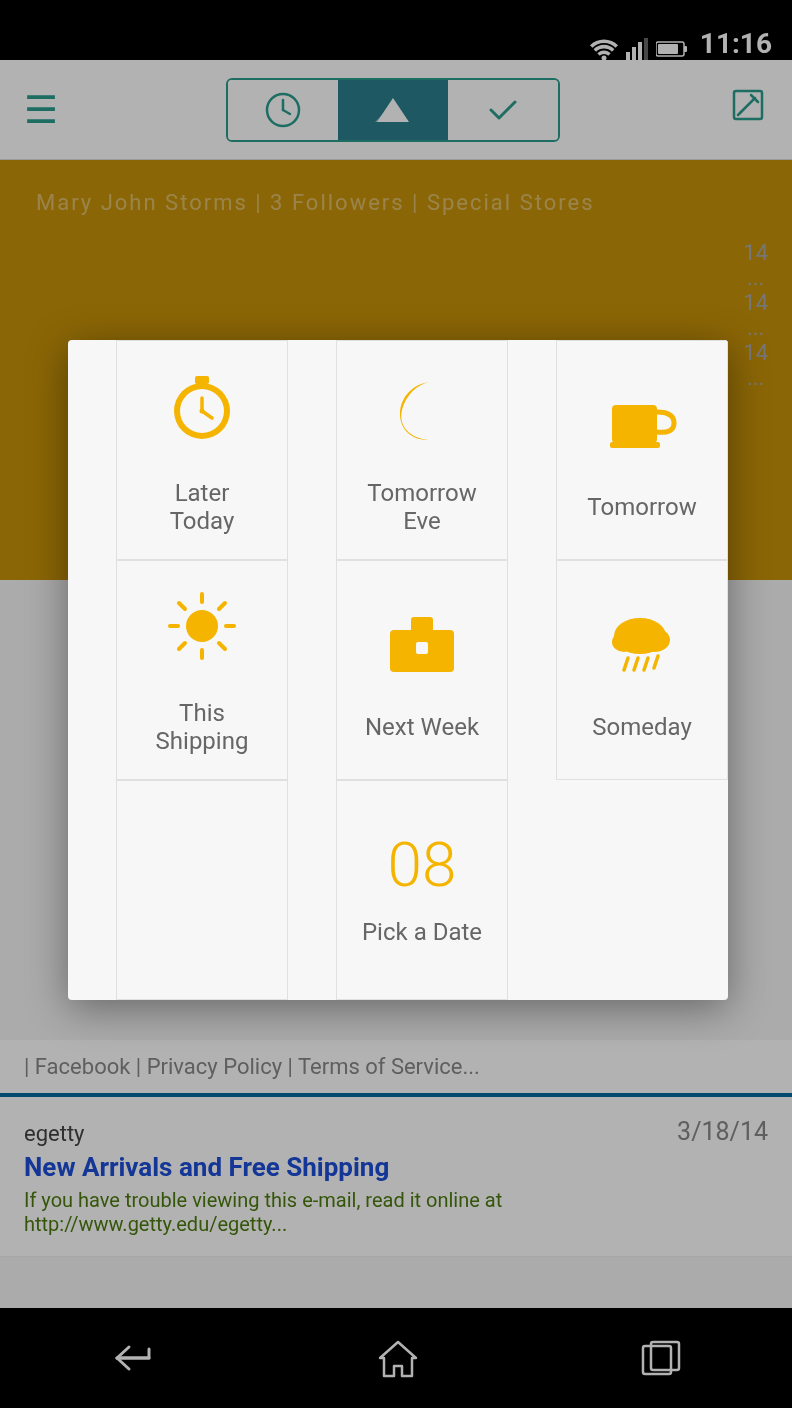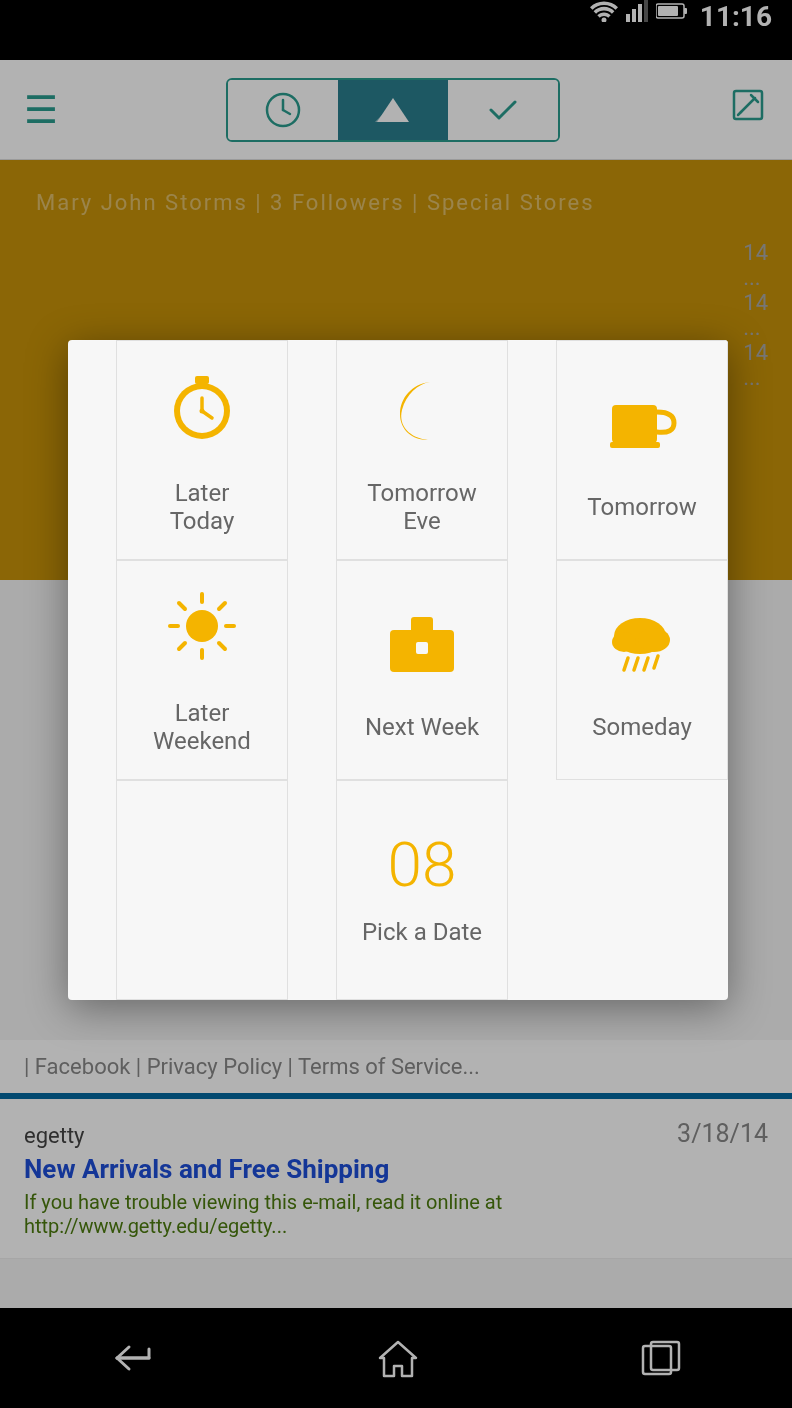--- a/index.html
+++ b/index.html
@@ -11,21 +11,21 @@
       overflow: hidden;
       position: relative;
     }
 
     
     .status-bar {
       width: 100%;
       height: 60px;
       background: #000;
       display: flex;
-      align-items: flex-start;
+      align-items: flex-end;
       justify-content: flex-end;
       padding: 0 20px;
       gap: 12px;
     }
     .status-bar .time {
       color: #fff;
       font-size: 28px;
       font-weight: bold;
     }
     .status-icons {
@@ -164,21 +164,21 @@
       position: absolute;
       top: 1040px;
       left: 0;
       width: 100%;
       background: #fff;
     }
     .footer-links {
       padding: 14px 24px;
       color: #888;
       font-size: 22px;
-      border-bottom: 6px solid #0369a1;
+      border-bottom: 4px solid #0369a1;
     }
     .email-item {
       padding: 20px 24px;
       border-bottom: 1px solid #eee;
       background: #fff;
     }
     .email-meta {
       display: flex;
       justify-content: space-between;
       margin-bottom: 6px;
@@ -286,21 +286,21 @@
       <line x1="13" y1="27" x2="27" y2="13"></line>
       <polyline points="23,10 30,17"></polyline>
       <polyline points="10,30 13,27"></polyline>
     </svg>
   </span>
 </div>
 
 <div class="bg-content">
   <div class="bg-text">Mary John Storms  |  3 Followers  |  Special Stores</div>
 
-  <div style="position:absolute;right:24px;top:80px;color:#aaa;font-size:22px;text-align:left;">
+  <div style="position:absolute;right:24px;top:80px;color:#aaa;font-size:22px;text-align:center;">
     14<br>...<br>14<br>...<br>14<br>...
   </div>
 </div>
 
 <div class="overlay"></div>
 
 <div class="dialog">
   <div class="dialog-grid">
 
     <div class="grid-cell">
@@ -350,21 +350,21 @@
           <line x1="40" y1="8" x2="40" y2="16" stroke="#f4b400" stroke-width="4" stroke-linecap="round"></line>
           <line x1="40" y1="64" x2="40" y2="72" stroke="#f4b400" stroke-width="4" stroke-linecap="round"></line>
           <line x1="8" y1="40" x2="16" y2="40" stroke="#f4b400" stroke-width="4" stroke-linecap="round"></line>
           <line x1="64" y1="40" x2="72" y2="40" stroke="#f4b400" stroke-width="4" stroke-linecap="round"></line>
           <line x1="17" y1="17" x2="23" y2="23" stroke="#f4b400" stroke-width="4" stroke-linecap="round"></line>
           <line x1="57" y1="57" x2="63" y2="63" stroke="#f4b400" stroke-width="4" stroke-linecap="round"></line>
           <line x1="63" y1="17" x2="57" y2="23" stroke="#f4b400" stroke-width="4" stroke-linecap="round"></line>
           <line x1="17" y1="63" x2="23" y2="57" stroke="#f4b400" stroke-width="4" stroke-linecap="round"></line>
         </svg>
       </div>
-      <span class="cell-label">Later Weekend</span>
+      <span class="cell-label">This Shipping</span>
     </div>
 
     <div class="grid-cell">
       <div class="cell-icon">
         <svg viewBox="0 0 80 80" fill="#f4b400">
 
           <rect x="8" y="30" width="64" height="42" rx="4"></rect>
           <path d="M28 30 L28 20 Q28 16 32 16 L48 16 Q52 16 52 20 L52 30" fill="#f4b400" stroke="#f7f7f7" stroke-width="2"></path>
           <rect x="8" y="46" width="64" height="4"></rect>
           <rect x="34" y="42" width="12" height="12" rx="2" fill="#f7f7f7"></rect>

